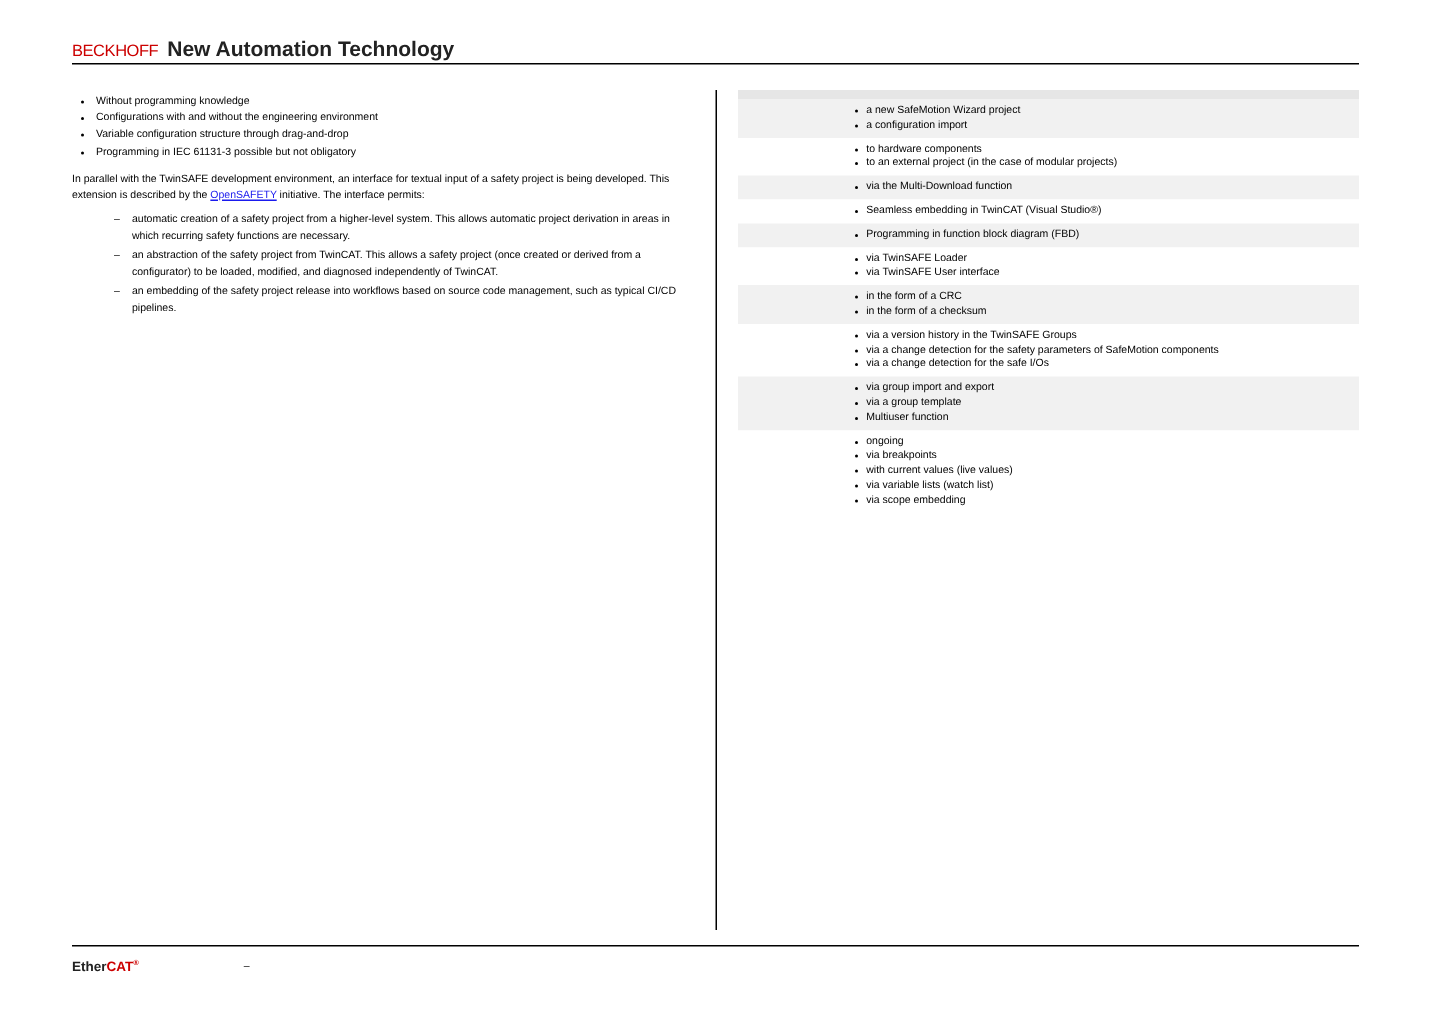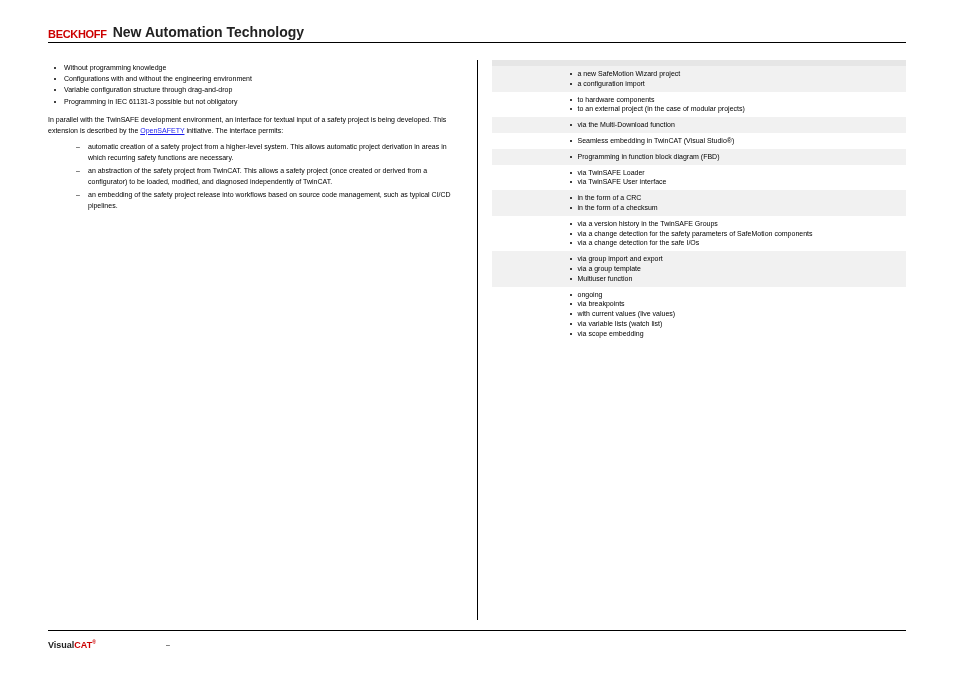--- a/index.html
+++ b/index.html
@@ -1,18 +1,18 @@
 <!DOCTYPE html>
 <html><head>
 <meta charset="utf-8">
 <style>
   html,body{margin:0;padding:0;background:#fff;font-family:Arial,Helvetica,sans-serif;color:#000;}
   .page{width:954px;height:675px;position:relative;box-sizing:border-box;}
   .header{position:absolute;left:48px;right:48px;top:24px;height:16px;border-bottom:1px solid #000;display:flex;align-items:flex-end;padding-bottom:2px;}
-  .logo{font-weight:bold;font-size:11px;color:#c00;letter-spacing:-0.3px;margin-right:6px;}
+  .logo{font-weight:normal;font-size:11px;color:#c00;letter-spacing:-0.3px;margin-right:6px;}
   .tagline{font-size:14px;font-weight:bold;color:#222;}
   .cols{position:absolute;left:48px;right:48px;top:60px;bottom:55px;display:flex;}
   .col{flex:1;position:relative;}
   .divider{width:1px;background:#000;margin:0 14px;align-self:stretch;}
   
   .left-list{list-style:none;margin:2px 0 0 0;padding:0;font-size:7px;line-height:1.6;}
   .left-list > li{position:relative;padding-left:16px;margin-bottom:0;}
   .left-list > li::before{content:"";position:absolute;left:6px;top:5px;width:2px;height:2px;background:#000;border-radius:50%;}
   .para{font-size:7px;line-height:1.55;margin:8px 0 0 0;}
   a.link{color:#1a1aee;text-decoration:underline;}
@@ -167,18 +167,18 @@
                 </ul>
               </td>
             </tr>
           </tbody>
       </table>
     </div>
   </div>
 
   <div class="footer">
     <span class="ecat">
-      <span>Visual</span><span class="red">CAT</span><span class="ecat-sup">®</span>
+      <span>Ether</span><span class="red">CAT</span><span class="ecat-sup">®</span>
     </span>
     <span class="sep">–</span>
     <span class="pgnum"></span>
   </div>
 </div>
 
 </body></html>

